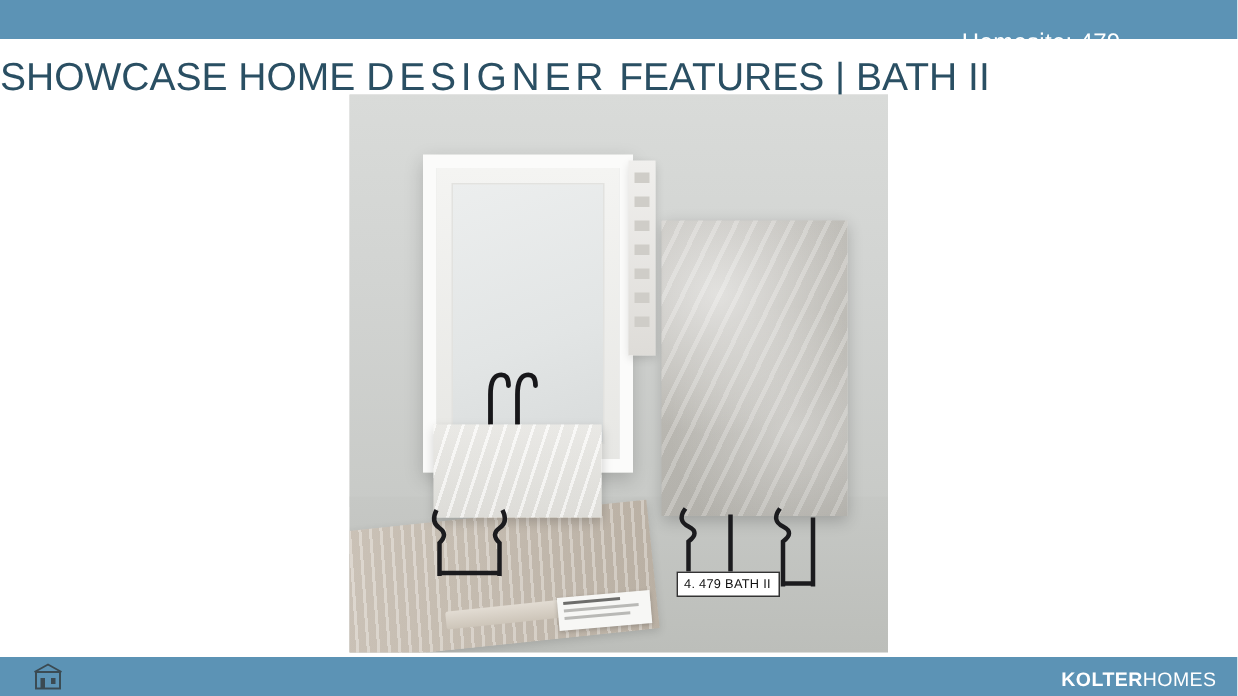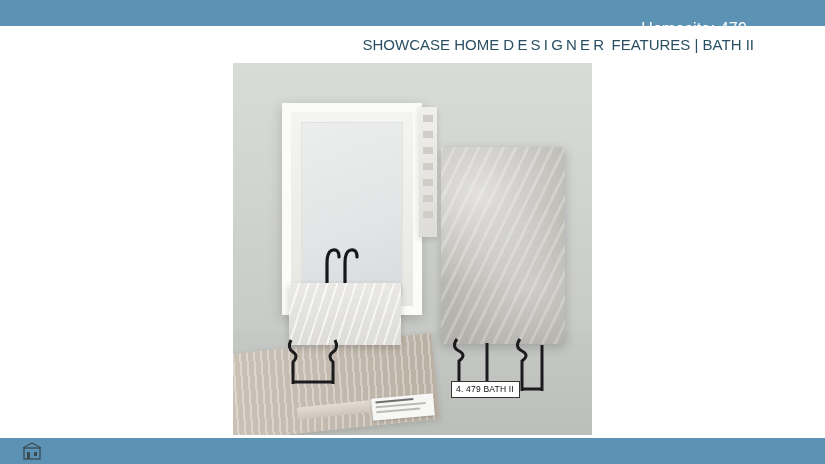--- a/index.html
+++ b/index.html
@@ -18,23 +18,23 @@
   }
   .homesite-label {
     position:absolute; right:78px; top:20px;
     color:#ffffff; font-size:16px; letter-spacing:.2px;
     white-space:nowrap;
   }
 
   
   .slide-title {
     position:absolute; left:0; top:36px; width:754px;
-    text-align:right;
+    text-align:left;
     color:#2a4f63;
-    font-size:15px;
+    font-size:26px;
     white-space:nowrap;
   }
   .slide-title .spaced { letter-spacing:3.2px; }
 
   
   .photo {
     position:absolute; left:233px; top:63px; width:359px; height:372px;
     overflow:hidden;
     background:#cfd0cd;
   }
@@ -228,13 +228,16 @@
   <div>priced homes in the community. All renderings and floorplans in these materials are an artist's conceptual drawings and will vary from the actual plans and homes as built. DSC150940/6</div>
 </div>
 
 <div class="footer">
   <svg class="footer-icon" viewBox="0 0 20 20">
     <rect x="2" y="7" width="16" height="11" fill="none" stroke="#3b4a52" stroke-width="1.3"></rect>
     <path d="M1 7 L10 2 L19 7" fill="none" stroke="#3b4a52" stroke-width="1.3"></path>
     <rect x="5" y="11" width="3" height="7" fill="#3b4a52"></rect>
     <rect x="12" y="11" width="3" height="4" fill="#3b4a52"></rect>
   </svg>
+  <div class="footer-logo">
+    <span>KOLTER</span><span class="light">HOMES</span>
+  </div>
 </div>
 
 </body></html>

